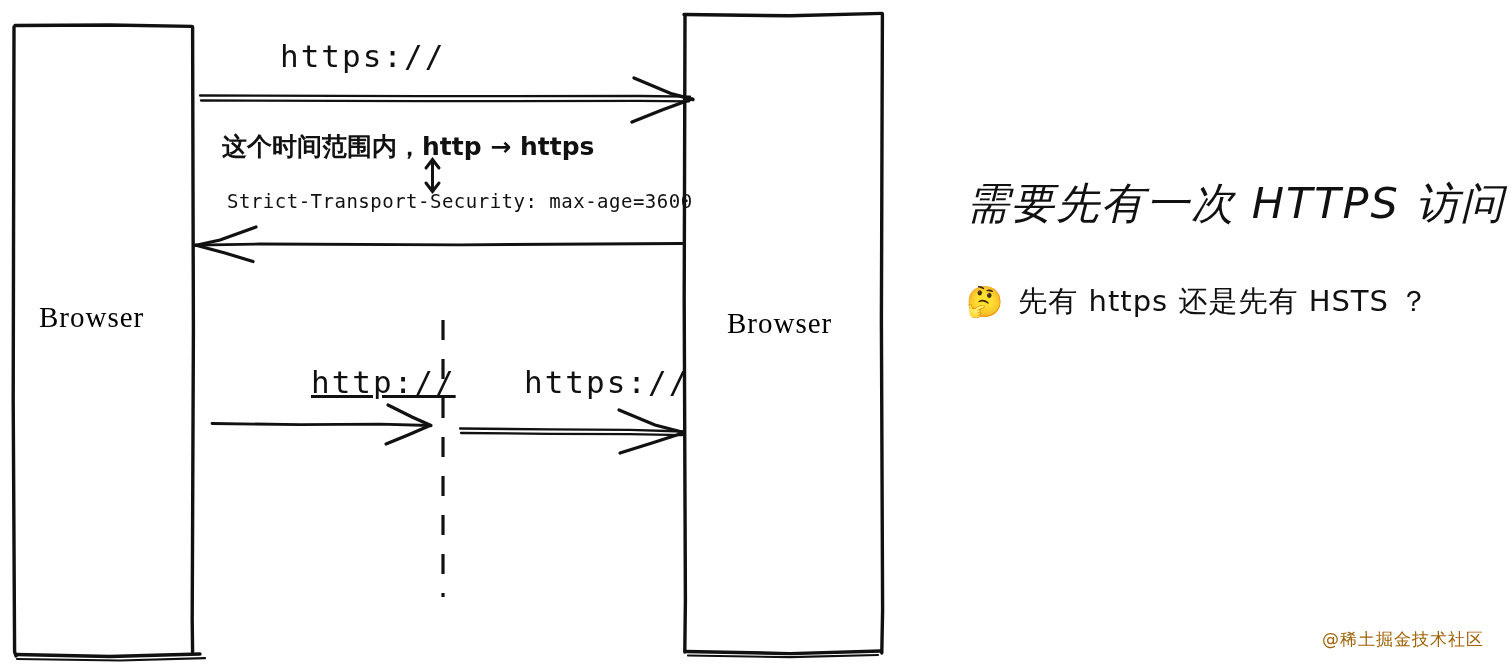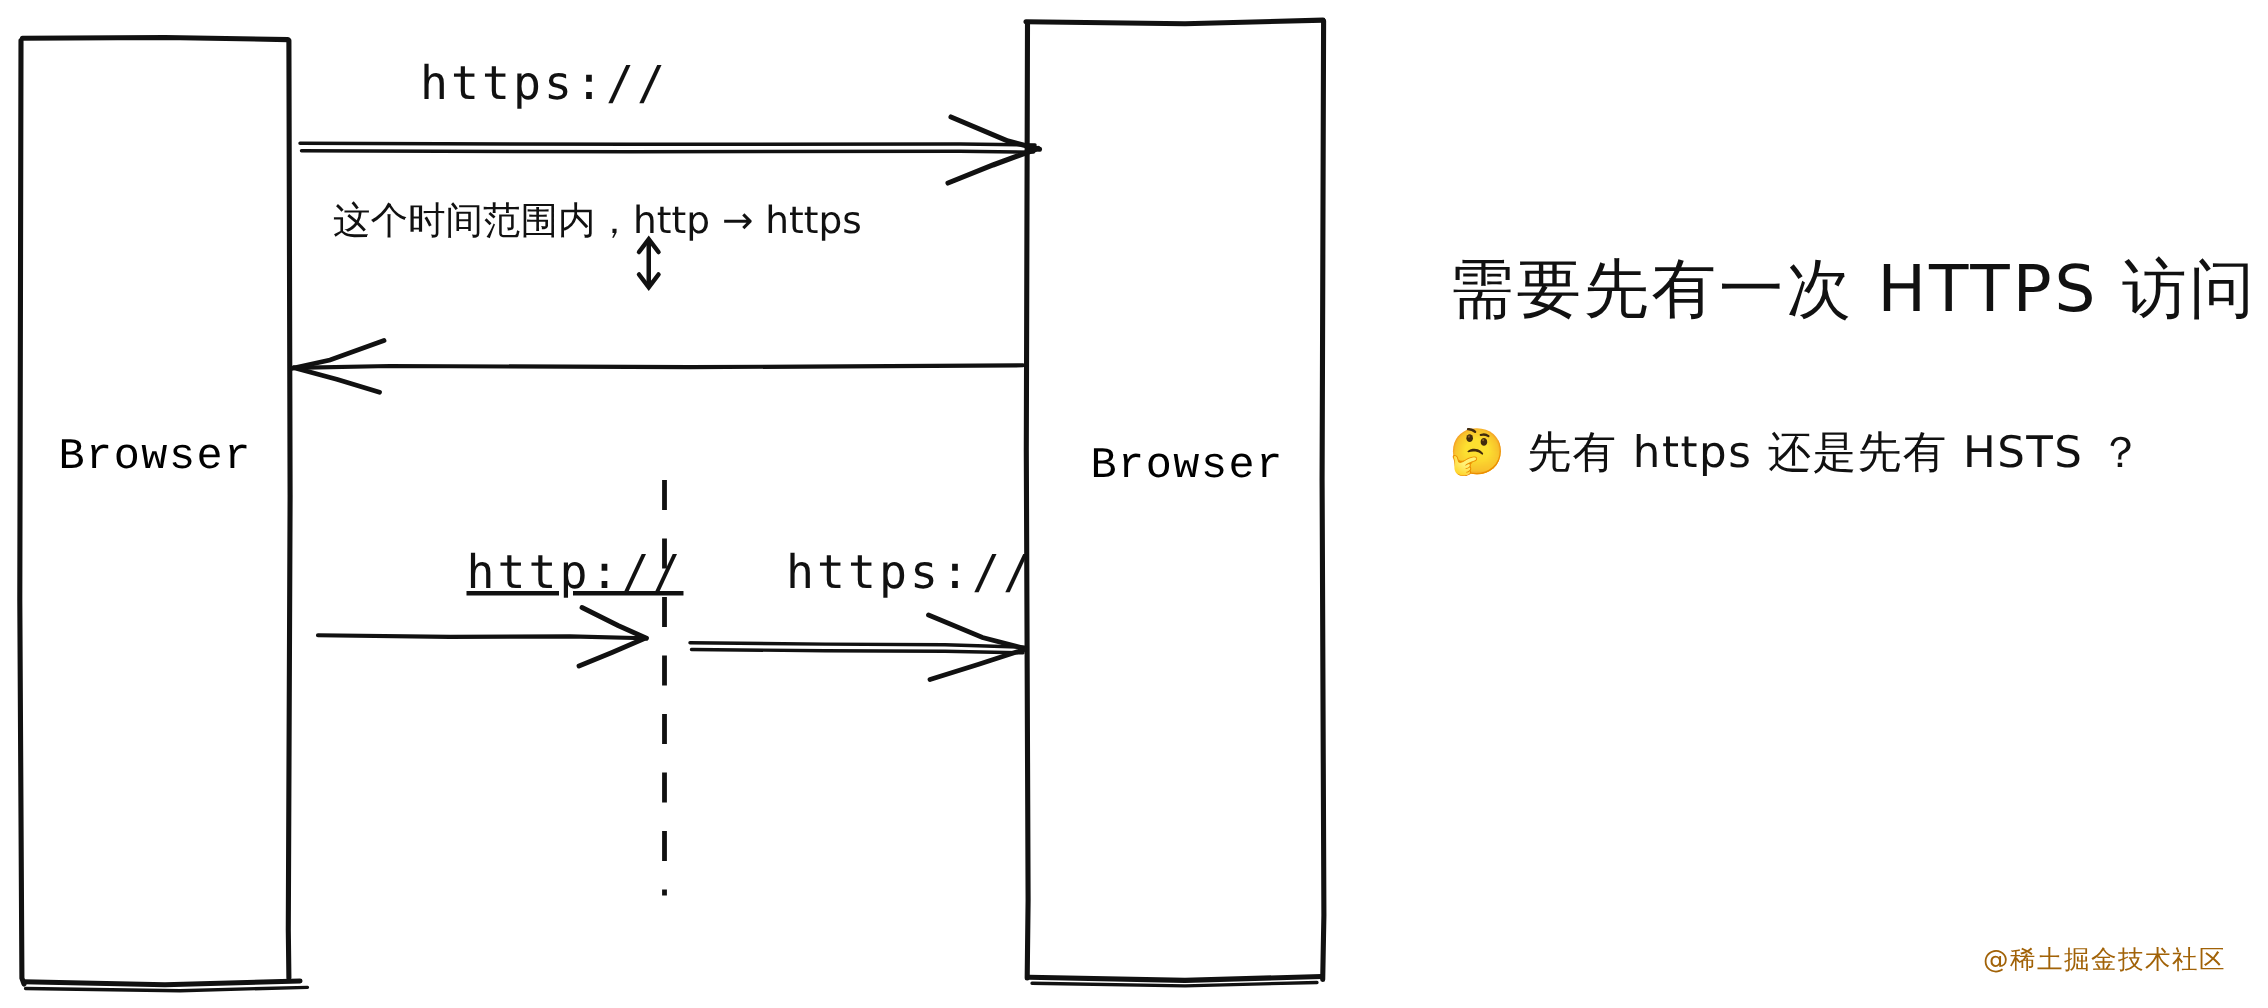--- a/index.html
+++ b/index.html
@@ -22,25 +22,26 @@
   svg.layer {
     position: absolute;
     left: 0;
     top: 0;
     width: 1512px;
     height: 672px;
     pointer-events: none;
   }
   .node-label {
     position: absolute;
-    font-family: Liberation Mono, monospace;
+    font-family: Liberation Serif, serif;
     font-size: 29px;
     color: #000000;
     letter-spacing: 1px;
     white-space: nowrap;
+    margin-top: 13px;
   }
   .arrow-label {
     position: absolute;
     font-family: "DejaVu Sans Mono", "Liberation Mono", monospace;
     font-size: 31px;
     color: #111111;
     letter-spacing: 2px;
     white-space: nowrap;
     margin-left: 31px;
   }
@@ -156,24 +157,25 @@
   <div class="node-label" style="left:39px; top:288px;">Browser</div>
 
   <div class="node-label" style="left:727px; top:294px;">Browser</div>
 
   <div class="arrow-label" style="left:249px; top:38px;">https://</div>
 
   <div class="arrow-label" style="left:280px; top:364px;text-decoration:underline;">http://</div>
 
   <div class="arrow-label" style="left:493px; top:364px;">https://</div>
 
-  <div class="note-cn" style="left:222px; top:130px;">这个时间范围内，http → https</div>
+  <div class="note-cn" style="left:222px; top:130px;font-weight:bold;">这个时间范围内，http → https</div>
 
+  <div class="note-mono" style="left:227px; top:190px;">Strict-Transport-Security: max-age=3600</div>
 
-  <div class="headline" style="left:966px; top:164px;">需要先有一次 HTTPS 访问</div>
+  <div class="headline" style="left:966px; top:175px;font-style:italic;">需要先有一次 HTTPS 访问</div>
 
   <div class="subline" style="left:966px; top:282px;">
     <span class="emoji">🤔</span>
     <span>先有 https 还是先有 HSTS ？</span>
   </div>
 
   <div class="watermark" style="left:1322px; top:628px;">@稀土掘金技术社区</div>
 
 </div>
 

